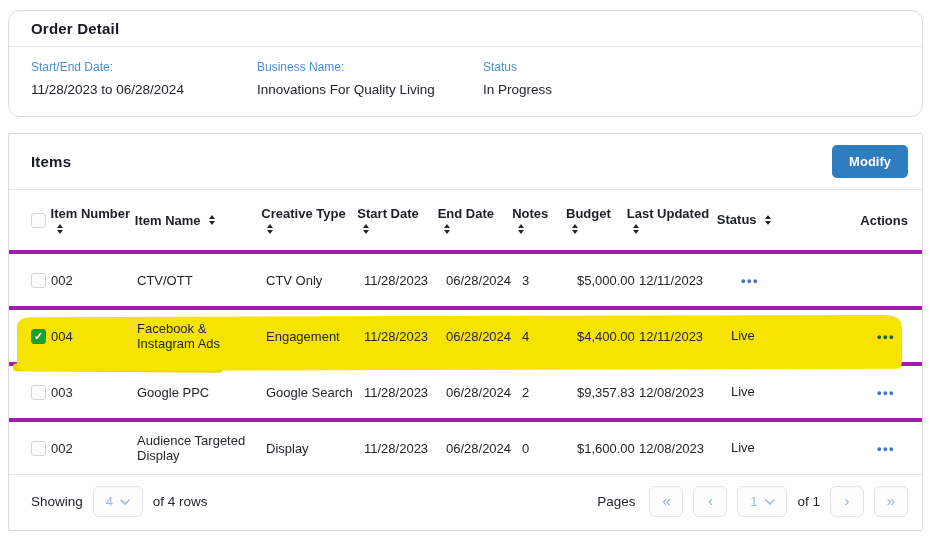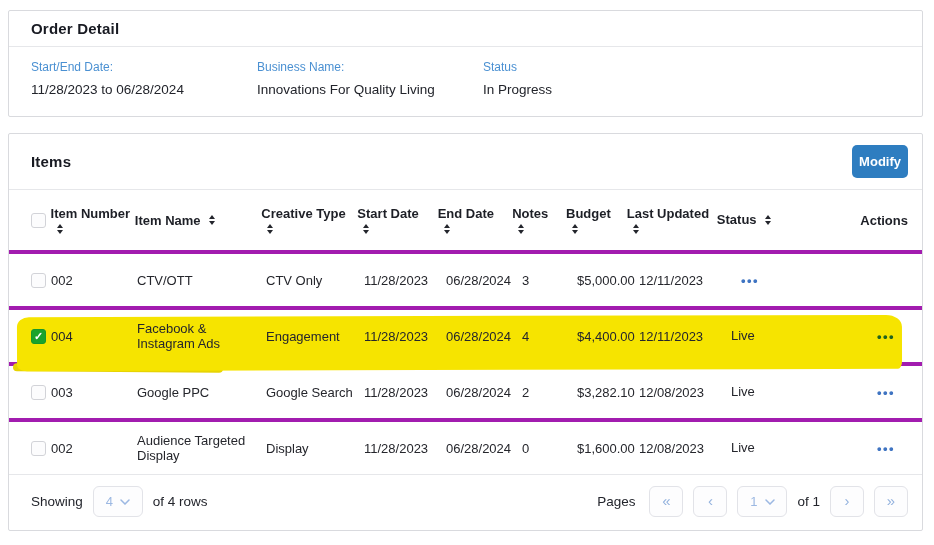--- a/index.html
+++ b/index.html
@@ -6,39 +6,39 @@
   html,body { margin:0; padding:0; }
   body {
     width:934px; height:545px; background:#ffffff; position:relative;
     font-family:"Liberation Sans", sans-serif; color:#25262c;
     -webkit-font-smoothing:antialiased;
   }
   .card {
     position:absolute; left:8px; width:915px; background:#fff;
     border:1px solid #d9dade; border-radius:2px;
   }
-  #card-order { top:10px; height:107px; }
+  #card-order { top:10px; height:107px;border-radius:12px; }
   #card-items { top:133px; height:398px; }
 
   .card-header {
     display:flex; align-items:center; justify-content:space-between;
     padding:0 14px 0 22px; border-bottom:1px solid #e6e7ea;
   }
   #card-order .card-header { height:36px; }
   #card-items .card-header { height:56px; }
   .card-title { font-size:15px; font-weight:700; color:#181a22; letter-spacing:.2px; }
 
   
   .od-body { display:grid; grid-template-columns:226px 226px 224px 1fr; padding:13px 0 0 22px; }
   .od-label { color:#4a90d2; font-size:12px; margin-bottom:8px; }
   .od-value { color:#22242b; font-size:13.5px; }
 
   .modify-btn {
     background:#2e7dc0; color:#fff; border:none; border-radius:5px;
-    padding:9px 7px; font-size:13px; font-weight:700; cursor:pointer;
+    padding:9px 17px; font-size:13px; font-weight:700; cursor:pointer;
     font-family:"Liberation Sans", sans-serif;
   }
 
   
   .thead, .trow { display:flex; align-items:center; padding-left:22px; padding-right:14px; }
   .thead { height:60px; font-weight:700; color:#1d1f26; font-size:13px; }
   .trow  { height:56px; border-top:4px solid #a21caf; position:relative; font-size:13px; }
 
   .c-cb       { width:20px; }
   .c-itemnum  { width:86px; white-space:nowrap; }
@@ -263,21 +263,21 @@
         <div class="trow">
           <div class="c-cb">
             <div class="cb"></div>
           </div>
           <div class="c-itemnum">003</div>
           <div class="c-itemname">Google PPC</div>
           <div class="c-creative">Google Search</div>
           <div class="c-start">11/28/2023</div>
           <div class="c-end">06/28/2024</div>
           <div class="c-notes">2</div>
-          <div class="c-budget">$3,282.10</div>
+          <div class="c-budget">$9,357.83</div>
           <div class="c-last">12/08/2023</div>
           <div class="c-status">Live</div>
           <div class="c-actions"><span class="dots">•••</span></div>
         </div>
         <div class="trow">
           <div class="c-cb">
             <div class="cb"></div>
           </div>
           <div class="c-itemnum">002</div>
           <div class="c-itemname">Audience Targeted Display</div>

